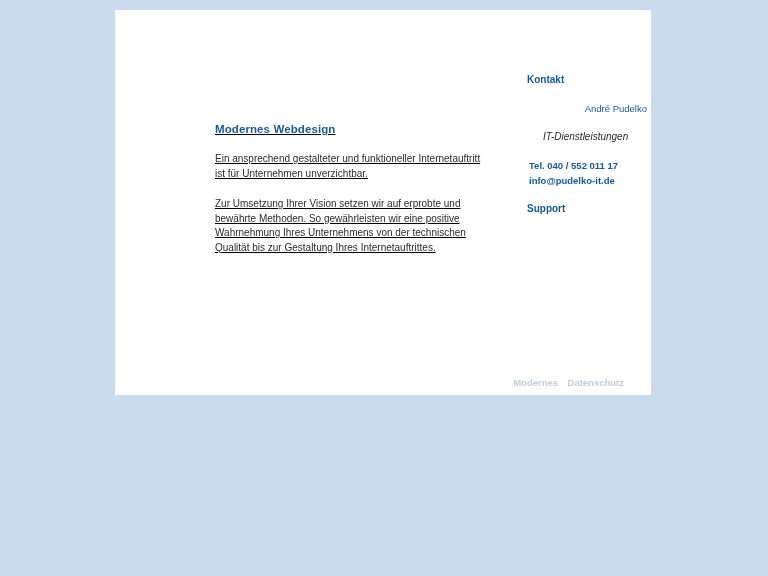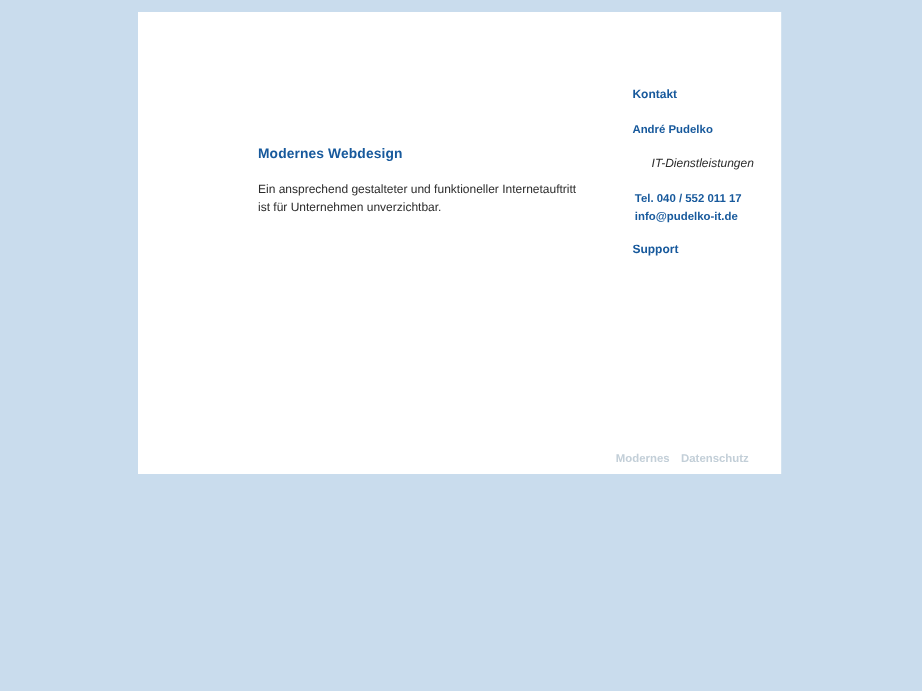--- a/index.html
+++ b/index.html
@@ -19,20 +19,21 @@
     top: 10px;
     width: 536px;
     height: 385px;
     background: #ffffff;
   }
   .content-col {
     position: absolute;
     left: 100px;
     top: 113px;
     width: 275px;
+    text-decoration: underline;
   }
   .h-main {
     color: #17599c;
     font-size: 11.5px;
     font-weight: bold;
     margin: 0 0 17px 0;
     letter-spacing: 0.1px;
   }
   .h-sub {
     color: #17599c;
@@ -61,22 +62,23 @@
   }
   .side-h {
     color: #17599c;
     font-size: 10px;
     font-weight: bold;
     margin: 0 0 18px 0;
   }
   .side-strong {
     color: #17599c;
     font-size: 9.5px;
-    font-weight: bold;
+    font-weight: normal;
     margin: 0 0 3px 0;
+    text-align: right;
   }
   .side-text {
     color: #2b2b2b;
     font-size: 10px;
     line-height: 13px;
     margin: 16px;
     font-style: italic;
   }
   .side-block {
     margin-bottom: 16px;
@@ -108,20 +110,21 @@
 </head>
 <body>
 
 <div class="page">
 
   <div class="content-col">
     <h1 class="h-main">Modernes Webdesign</h1>
 
     <p class="body-text">Ein ansprechend gestalteter und funktioneller Internetauftritt ist für Unternehmen unverzichtbar.</p>
 
+    <p class="body-text">Zur Umsetzung Ihrer Vision setzen wir auf erprobte und bewährte Methoden. So gewährleisten wir eine positive Wahrnehmung Ihres Unternehmens von der technischen Qualität bis zur Gestaltung Ihres Internetauftrittes.</p>
   </div>
 
   <div class="side-col">
     <h2 class="side-h">Kontakt</h2>
 
     <div class="side-block">
       <p class="side-strong">André Pudelko</p>
       <p class="side-text">IT-Dienstleistungen</p>
     </div>
 

